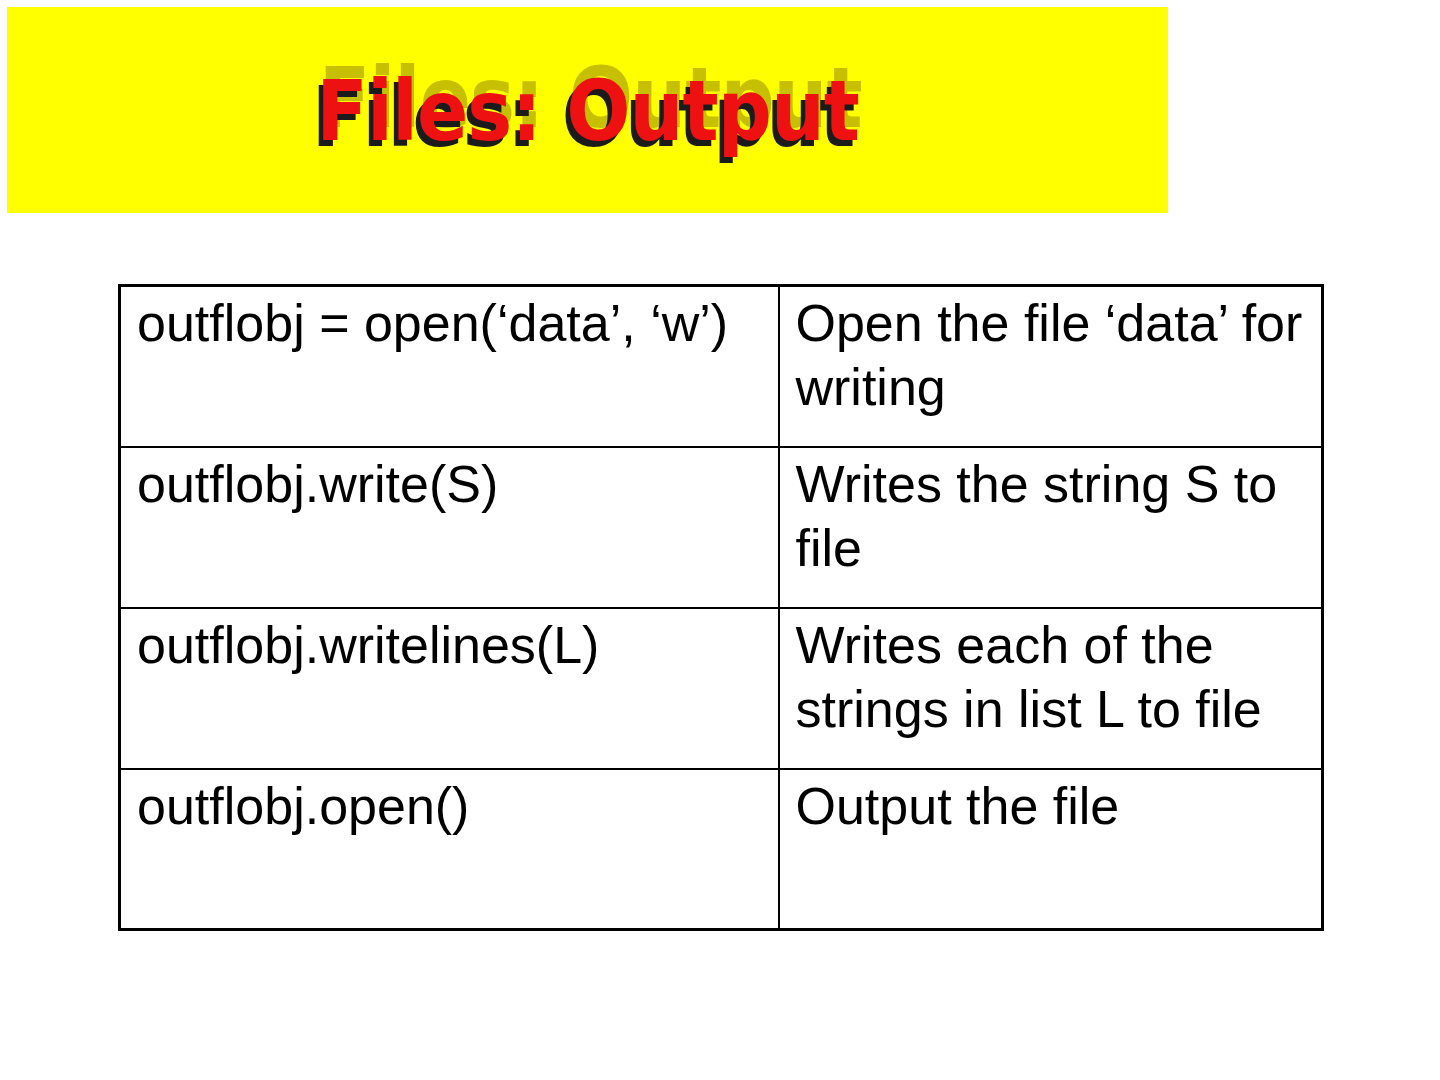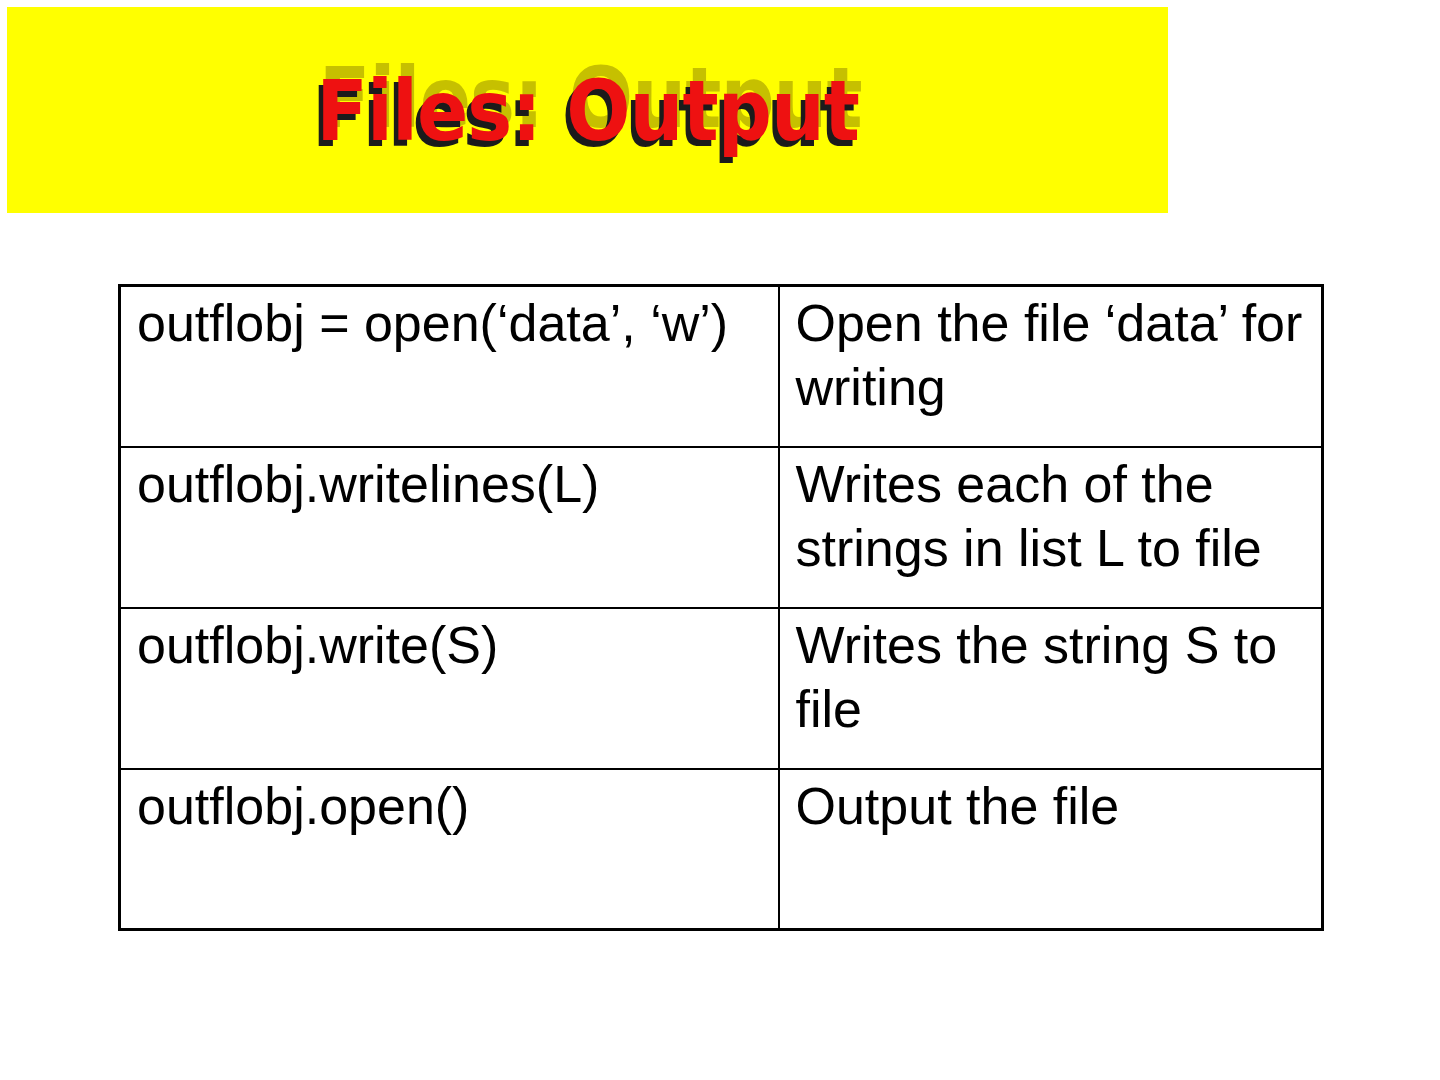--- a/index.html
+++ b/index.html
@@ -71,26 +71,26 @@
   </div>
 
   <div class="methods-table-wrap">
     <table class="methods-table">
       <tbody>
         <tr>
           <td class="code-cell">outflobj = open(‘data’, ‘w’)</td>
           <td class="desc-cell">Open the file ‘data’ for writing</td>
         </tr>
         <tr>
+          <td class="code-cell">outflobj.write(S)</td>
+          <td class="desc-cell">Writes the string S to file</td>
+        </tr>
+        <tr>
           <td class="code-cell">outflobj.writelines(L)</td>
           <td class="desc-cell">Writes each of the strings in list L to file</td>
-        </tr>
-        <tr>
-          <td class="code-cell">outflobj.write(S)</td>
-          <td class="desc-cell">Writes the string S to file</td>
         </tr>
         <tr>
           <td class="code-cell">outflobj.open()</td>
           <td class="desc-cell">Output the file</td>
         </tr>
       </tbody>
     </table>
   </div>
 
 </div>

